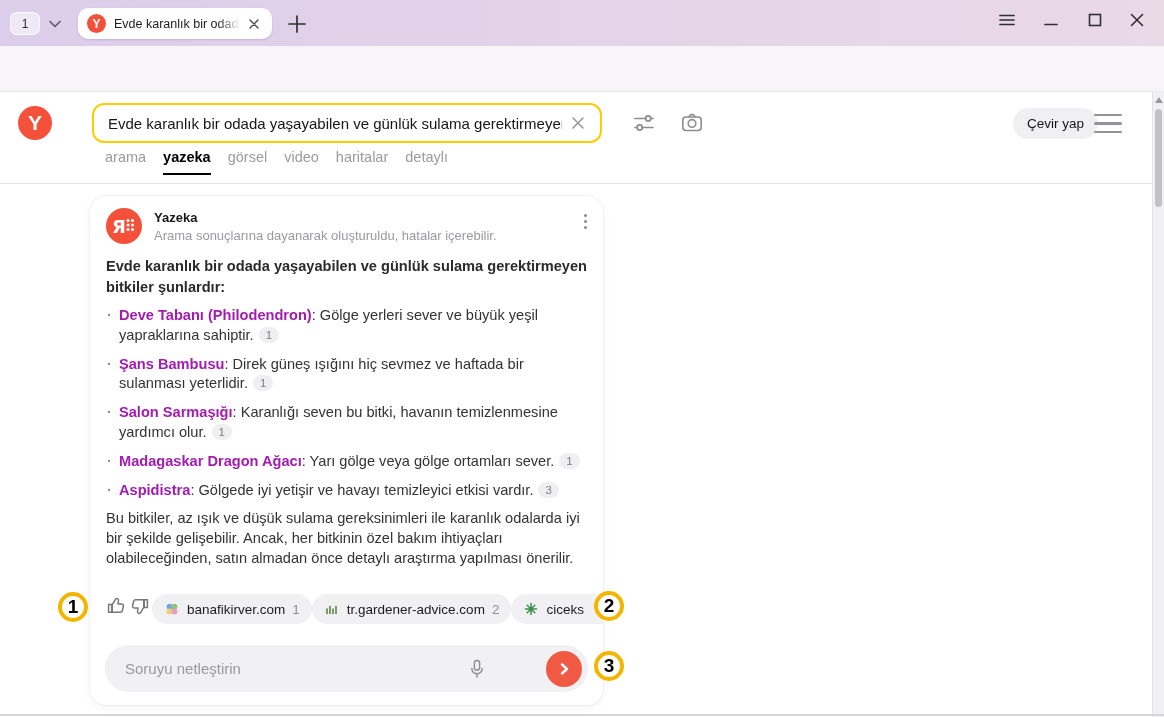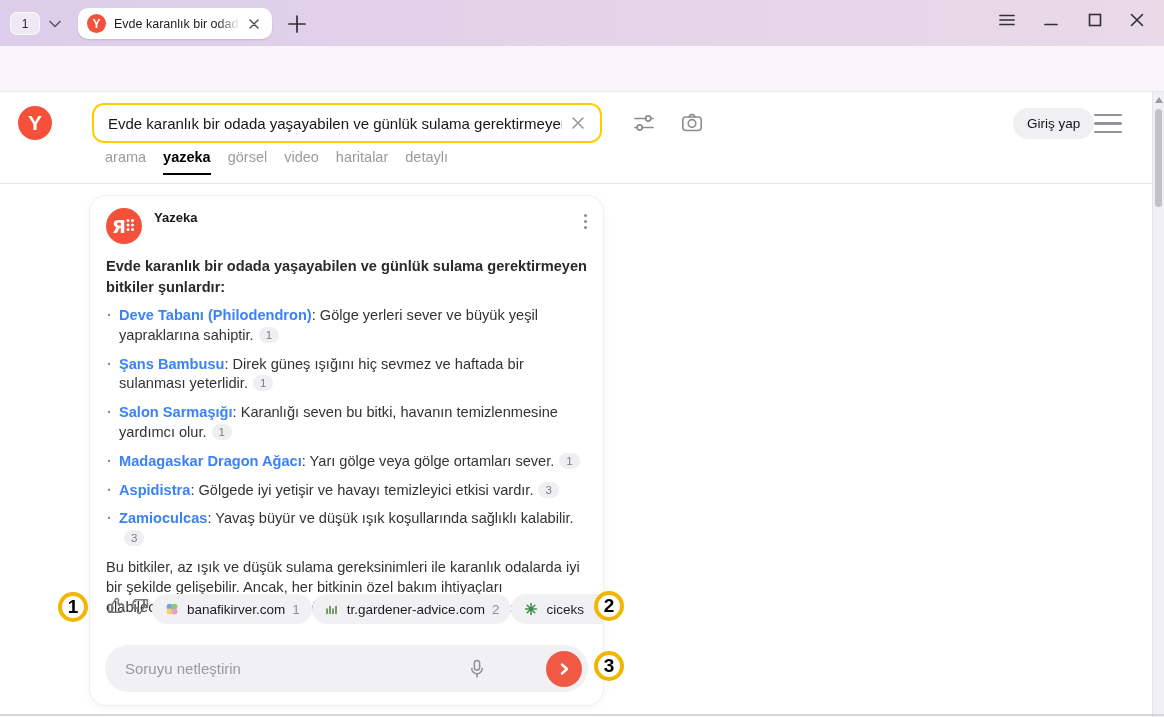--- a/index.html
+++ b/index.html
@@ -82,21 +82,21 @@
   .card-menu i { background:#8a8a90; }
   .card-head { display:flex; gap:12px; align-items:flex-start; }
   .yz-logo { width:36px; height:36px; flex:0 0 auto; }
   .yz-name { font-size:13px; font-weight:700; color:#18181a; padding-top:2px; }
   .yz-sub { font-size:13px; color:#9a9a9e; margin-top:3px; }
   .card-heading { margin-top:12px; font-size:14.6px; font-weight:700; color:#2b2b2b; line-height:20.5px; width:482px; }
   .card-list { margin-top:9px; list-style:none; }
   .card-list li { position:relative; padding-left:13px; margin-bottom:9px; font-size:14.6px; line-height:19.8px;
     color:#333; width:482px; }
   .card-list li::before { content:"·"; position:absolute; left:1px; top:0; color:#8f8f94; font-weight:700; }
-  .card-list b { color:#3b82f6; }
+  .card-list b { color:#a21caf; }
   .cite { display:inline-block; background:#efeff1; color:#7c7c81; font-size:11.5px; line-height:16px;
     padding:0 7px; border-radius:8px; margin-left:5px; position:relative; top:-1px; }
   .card-closing { margin-top:4px; font-size:14.6px; line-height:19.8px; color:#333; width:484px; }
   .card-footer { position:absolute; left:14px; top:398px; height:23px; display:flex; align-items:flex-start; white-space:nowrap; }
   .thumb-btn { width:24px; height:24px; color:#76767b; }
   .thumb-down { transform:rotate(180deg); }
   .src-chip { height:30px; background:#f1f1f3; border-radius:15px; display:flex; align-items:center;
     padding:0 12px; gap:7px; font-size:13.5px; color:#1b1b1d; }
   .src-chip .cnt { color:#8f8f94; }
   .src-chip.clipped { min-width:128px; }
@@ -253,21 +253,21 @@
     <div class="hdr-icon" style="left:679px">
       <svg viewBox="0 0 26 26">
           <g fill="none" stroke="currentColor" stroke-width="1.6" stroke-linecap="round" stroke-linejoin="round">
             <rect x="3.8" y="7" width="18.4" height="13.5" rx="3.2"></rect>
             <circle cx="13" cy="13.4" r="3.8"></circle>
             <path d="M9.8 7l1.7-2.4h3L16.2 7"></path>
           </g>
         </svg>
     </div>
 
-    <div class="login-btn">Giriş yap</div>
+    <div class="login-btn">Çevir yap</div>
     <div class="menu-btn">
         <i></i>
         <i></i>
         <i></i>
       </div>
 
     <div class="serp-tabs">
       <span class="serp-tab">arama</span>
       <span class="serp-tab active">yazeka</span>
       <span class="serp-tab">görsel</span>
@@ -299,32 +299,32 @@
                 <circle cx="26.5" cy="12.5" r="1.5"></circle>
                 <circle cx="22" cy="17" r="1.5"></circle>
                 <circle cx="26.5" cy="17" r="1.5"></circle>
                 <circle cx="22" cy="21.5" r="1.5"></circle>
                 <circle cx="26.5" cy="21.5" r="1.5"></circle>
               </g>
             </svg>
         </div>
         <div>
           <div class="yz-name">Yazeka</div>
+          <div class="yz-sub">Arama sonuçlarına dayanarak oluşturuldu, hatalar içerebilir.</div>
         </div>
       </div>
 
       <div class="card-heading">Evde karanlık bir odada yaşayabilen ve günlük sulama gerektirmeyen bitkiler şunlardır:</div>
 
       <ul class="card-list">
         <li><b>Deve Tabanı (Philodendron)</b><span>: </span><span>Gölge yerleri sever ve büyük yeşil yapraklarına sahiptir.</span><span class="cite">1</span></li>
         <li><b>Şans Bambusu</b><span>: </span><span>Direk güneş ışığını hiç sevmez ve haftada bir sulanması yeterlidir.</span><span class="cite">1</span></li>
         <li><b>Salon Sarmaşığı</b><span>: </span><span>Karanlığı seven bu bitki, havanın temizlenmesine yardımcı olur.</span><span class="cite">1</span></li>
         <li><b>Madagaskar Dragon Ağacı</b><span>: </span><span>Yarı gölge veya gölge ortamları sever.</span><span class="cite">1</span></li>
         <li><b>Aspidistra</b><span>: </span><span>Gölgede iyi yetişir ve havayı temizleyici etkisi vardır.</span><span class="cite">3</span></li>
-        <li><b>Zamioculcas</b><span>: </span><span>Yavaş büyür ve düşük ışık koşullarında sağlıklı kalabilir.</span><span class="cite">3</span></li>
       </ul>
 
       <div class="card-closing">Bu bitkiler, az ışık ve düşük sulama gereksinimleri ile karanlık odalarda iyi bir şekilde gelişebilir. Ancak, her bitkinin özel bakım ihtiyaçları olabileceğinden, satın almadan önce detaylı araştırma yapılması önerilir.</div>
 
       <div class="card-footer">
         <div class="thumb-btn">
           <svg viewBox="0 0 24 24">
               <g fill="none" stroke="currentColor" stroke-width="1.5" stroke-linejoin="round" stroke-linecap="round">
                 <path d="M8.2 10.6l3.3-5.3c.9-1.5 3.2-.7 3 1l-.5 3.6h3.5c1.3 0 2.2 1.2 1.9 2.4l-1 4.2a2.4 2.4 0 0 1-2.3 1.8H8.2z"></path>
                 <path d="M4.6 10.6h3.2v7.7H4.6z"></path>

